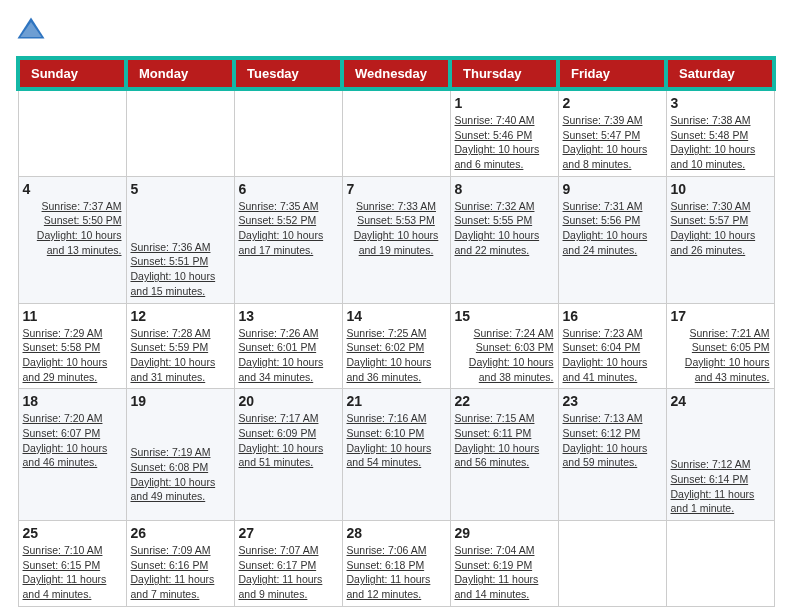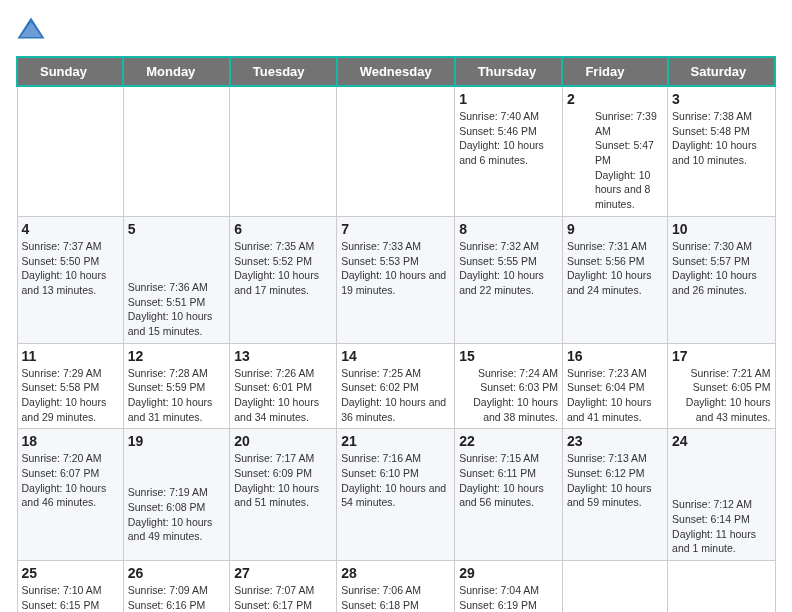--- a/index.html
+++ b/index.html
@@ -50,27 +50,27 @@
     }
     .location-title {
       font-size: 16px;
       color: #444;
     }
     table {
       width: 100%;
       border-collapse: collapse;
     }
     th {
-      background-color: #737373;
+      background-color: #b91c1c;
       color: #fff;
       font-size: 13px;
       font-weight: bold;
-      padding: 6px 22px;
+      padding: 6px 11px;
       text-align: left;
-      border: 2px solid #14b8a6;
+      border: 4px solid #14b8a6;
     }
     td {
       vertical-align: top;
       border: 1px solid #ccc;
       padding: 4px;
       font-size: 11px;
       color: #333;
       width: calc(100% / 7);
       height: 80px;
     }
@@ -78,20 +78,21 @@
       font-size: 14px;
       font-weight: bold;
       color: #222;
       display: block;
       margin-bottom: 2px;
     }
     .day-info {
       font-size: 10.5px;
       line-height: 1.4;
       color: #333;
+      text-decoration: underline;
     }
     .empty-cell {
       background: #f9f9f9;
     }
     tr:nth-child(even) td {
       background: #f5f7fa;
     }
     tr:nth-child(odd) td {
       background: #fff;
     }
@@ -136,53 +137,53 @@
         <td class="empty-cell"></td>
         <td class="empty-cell"></td>
         <td>
           <span class="day-number">1</span>
           <div class="day-info" style="white-space: pre-line;">Sunrise: 7:40 AM
 Sunset: 5:46 PM
 Daylight: 10 hours and 6 minutes.</div>
         </td>
         <td>
           <span class="day-number">2</span>
-          <div class="day-info" style="white-space: pre-line; margin-left: 28px;">Sunrise: 7:39 AM
+          <div class="day-info" style="white-space: pre-line;">Sunrise: 7:39 AM
 Sunset: 5:47 PM
 Daylight: 10 hours and 8 minutes.</div>
         </td>
         <td>
           <span class="day-number">3</span>
           <div class="day-info" style="white-space: pre-line;">Sunrise: 7:38 AM
 Sunset: 5:48 PM
 Daylight: 10 hours and 10 minutes.</div>
         </td>
       </tr>
       <tr>
         <td>
           <span class="day-number">4</span>
-          <div class="day-info" style="white-space: pre-line;">Sunrise: 7:37 AM
+          <div class="day-info" style="white-space: pre-line; text-align: right;">Sunrise: 7:37 AM
 Sunset: 5:50 PM
 Daylight: 10 hours and 13 minutes.</div>
         </td>
         <td>
           <span class="day-number">5</span>
           <div class="day-info" style="white-space: pre-line; margin-top: 43px;">Sunrise: 7:36 AM
 Sunset: 5:51 PM
 Daylight: 10 hours and 15 minutes.</div>
         </td>
         <td>
           <span class="day-number">6</span>
           <div class="day-info" style="white-space: pre-line;">Sunrise: 7:35 AM
 Sunset: 5:52 PM
 Daylight: 10 hours and 17 minutes.</div>
         </td>
         <td>
           <span class="day-number">7</span>
-          <div class="day-info" style="white-space: pre-line;">Sunrise: 7:33 AM
+          <div class="day-info" style="white-space: pre-line; text-align: center;">Sunrise: 7:33 AM
 Sunset: 5:53 PM
 Daylight: 10 hours and 19 minutes.</div>
         </td>
         <td>
           <span class="day-number">8</span>
           <div class="day-info" style="white-space: pre-line;">Sunrise: 7:32 AM
 Sunset: 5:55 PM
 Daylight: 10 hours and 22 minutes.</div>
         </td>
         <td>

